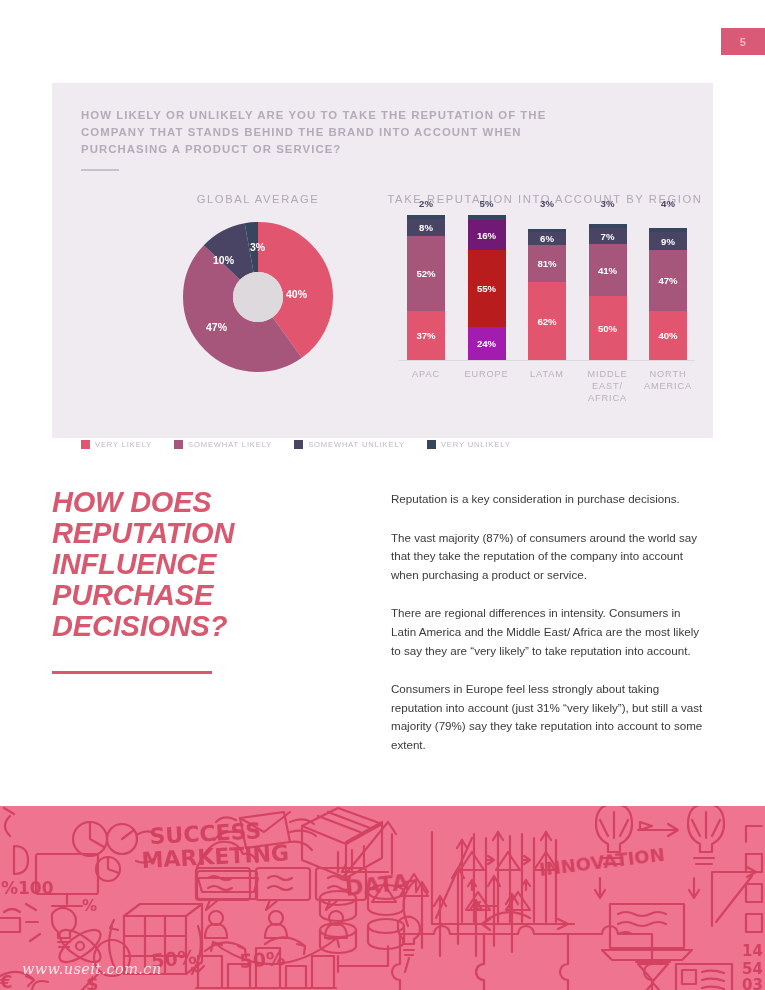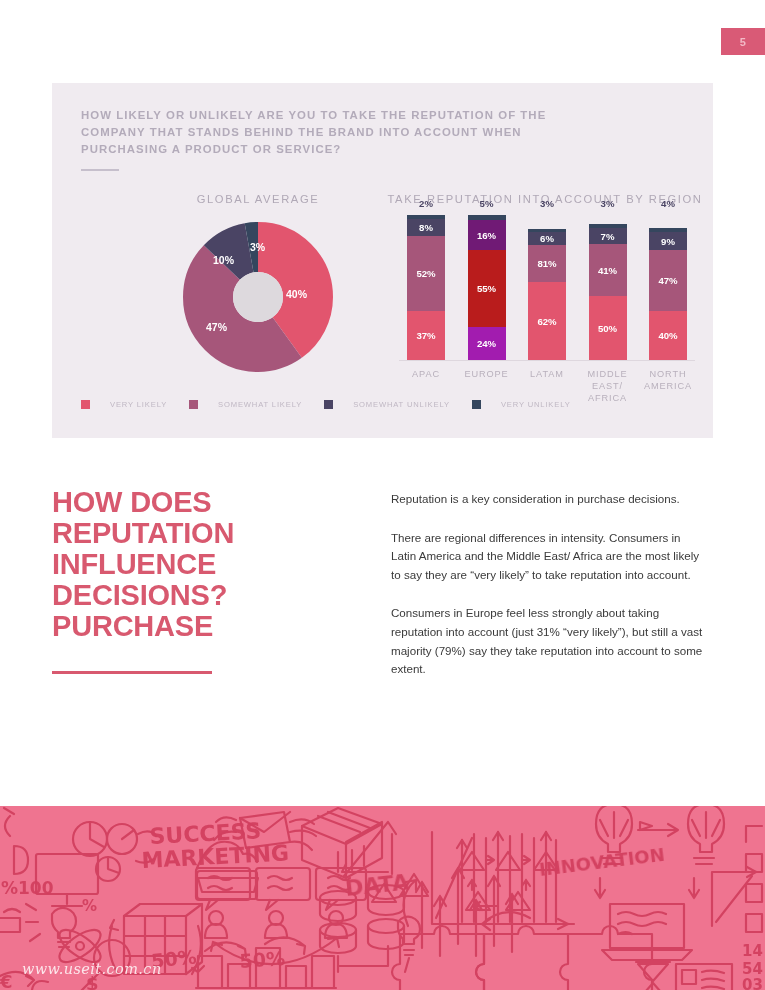--- a/index.html
+++ b/index.html
@@ -174,21 +174,22 @@
     position: absolute;
     left: 29px;
     top: 317px;
     display: flex;
     gap: 22px;
     align-items: center;
   }
   .legend-item {
     display: flex;
     align-items: center;
-    gap: 20px;
+    gap: 5px;
+    margin-top: 40px;
   }
   .legend-swatch {
     width: 9px; height: 9px;
     flex: 0 0 auto;
   }
   .legend-label {
     color: #c0b8c4;
     font-size: 7.6px;
     letter-spacing: .85px;
     text-transform: uppercase;
@@ -200,20 +201,21 @@
     position: absolute;
     left: 52px;
     top: 487px;
     width: 300px;
     color: #d8596f;
     font-size: 29px;
     font-weight: 700;
     line-height: 31px;
     letter-spacing: -0.2px;
     text-transform: uppercase;
+    font-style: italic;
   }
   .headline-rule {
     position: absolute;
     left: 52px;
     top: 671px;
     width: 160px;
     height: 3px;
     background: #d8596f;
   }
 
@@ -376,27 +378,28 @@
       <span class="legend-label">VERY UNLIKELY</span>
     </div>
   </div>
 
 </div>
 
 <div class="headline">
   <div>HOW DOES</div>
   <div>REPUTATION</div>
   <div>INFLUENCE</div>
+  <div>PURCHASE</div>
   <div>DECISIONS?</div>
-  <div>PURCHASE</div>
 </div>
 <div class="headline-rule"></div>
 
 <div class="body-copy">
   <p>Reputation is a key consideration in purchase decisions.</p>
+  <p>The vast majority (87%) of consumers around the world say that they take the reputation of the company into account when purchasing a product or service.</p>
   <p>There are regional differences in intensity. Consumers in Latin America and the Middle East/ Africa are the most likely to say they are “very likely” to take reputation into account.</p>
   <p>Consumers in Europe feel less strongly about taking reputation into account (just 31% “very likely”), but still a vast majority (79%) say they take reputation into account to some extent.</p>
 </div>
 
 <div class="banner">
   <svg width="765" height="184" viewBox="0 0 765 184">
     <g stroke="#d2405f" stroke-width="2.2" fill="none" stroke-linecap="round" stroke-linejoin="round" opacity="0.95">
 
       <rect x="36" y="858" width="0" height="0"></rect>
       <rect x="36" y="48" width="62" height="40" rx="2"></rect>

